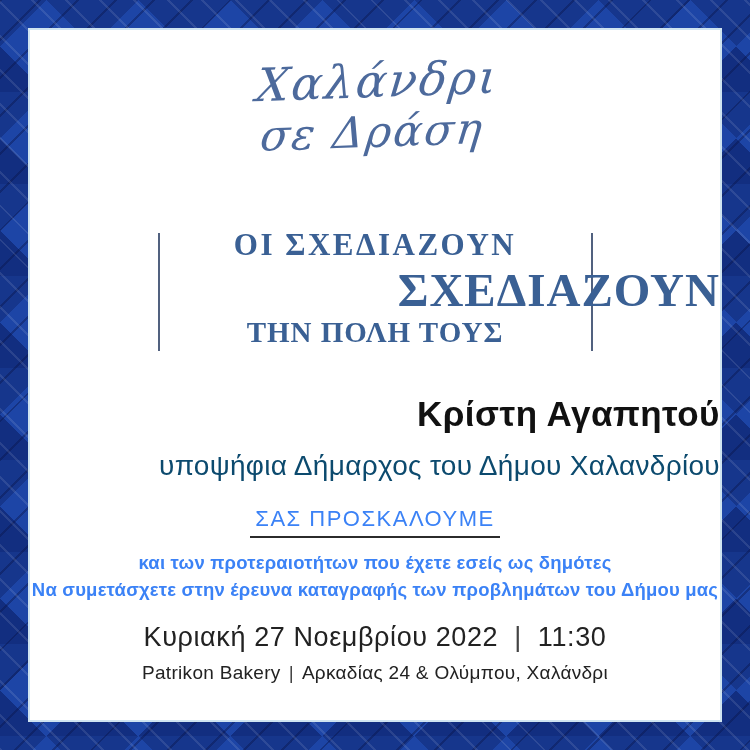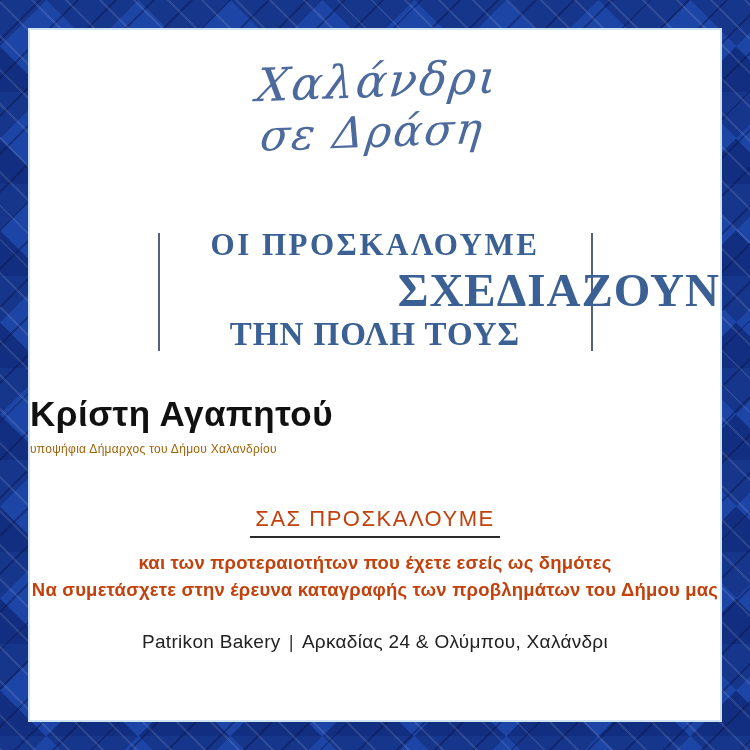--- a/index.html
+++ b/index.html
@@ -51,27 +51,27 @@
   
   .heading {
     position:absolute; top:198px; left:0; right:0;
     text-align:center;
     font-family:"Liberation Serif", serif;
     color:#3a6094;
     font-weight:600;
   }
   .h-line1 { font-size:31px; letter-spacing:2.5px; line-height:1.12; }
   .h-line2 { font-size:47px; letter-spacing:1px; line-height:1.08; margin-top:2px;text-align:right; }
-  .h-line3 { font-size:33px; letter-spacing:1px; line-height:1.08; margin-top:2px; }
+  .h-line3 { font-size:29px; letter-spacing:1px; line-height:1.08; margin-top:2px; }
   
-  .candidate { position:absolute; top:364px; left:0; right:0; text-align:left; color:#111; }
+  .candidate { position:absolute; top:364px; left:0; right:0; text-align:right; color:#111; }
   .candidate-name { font-size:35px; font-weight:700; letter-spacing:0.5px; }
-  .candidate-role { margin-top:8px; font-size:12px; font-weight:400; letter-spacing:0.3px; color:#a16207; }
+  .candidate-role { margin-top:16px; font-size:28px; font-weight:400; letter-spacing:0.3px; color:#0c4a6e; }
   
-  .invite { position:absolute; top:476px; left:0; right:0; text-align:center; color:#c2410c; }
+  .invite { position:absolute; top:476px; left:0; right:0; text-align:center; color:#3b82f6; }
   .invite-title {
     display:inline-block;
     font-size:22px; letter-spacing:1.5px; font-weight:500;
     padding:0 5px 4px 5px;
     border-bottom:2px solid #2b2b2b;
   }
   .invite-body { margin-top:12px; font-size:18.5px; font-weight:700; line-height:1.45; letter-spacing:0.2px; }
   
   .event { position:absolute; top:592px; left:0; right:0; text-align:center; color:#222; }
   .event-date { font-size:27px; font-weight:400; letter-spacing:0.6px; }
@@ -87,40 +87,43 @@
 
     <div class="logo">
       <div class="logo-line1">Χαλάνδρι</div>
       <div class="logo-line2">σε Δράση</div>
     </div>
 
     <div class="heading-bar left"></div>
     <div class="heading-bar right"></div>
 
     <div class="heading">
-      <div class="h-line1">ΟΙ ΠΡΟΣΚΑΛΟΥΜΕ</div>
+      <div class="h-line1">ΟΙ ΣΧΕΔΙΑΖΟΥΝ</div>
       <div class="h-line2">ΣΧΕΔΙΑΖΟΥΝ</div>
       <div class="h-line3">ΤΗΝ ΠΟΛΗ ΤΟΥΣ</div>
     </div>
 
     <div class="candidate">
       <div class="candidate-name">Κρίστη Αγαπητού</div>
       <div class="candidate-role">υποψήφια Δήμαρχος του Δήμου Χαλανδρίου</div>
     </div>
 
     <div class="invite">
       <div>
         <span class="invite-title">ΣΑΣ ΠΡΟΣΚΑΛΟΥΜΕ</span>
       </div>
       <div class="invite-body">
         <div>και των προτεραιοτήτων που έχετε εσείς ως δημότες</div>
         <div>Να συμετάσχετε στην έρευνα καταγραφής των προβλημάτων του Δήμου μας</div>
       </div>
     </div>
 
     <div class="event">
+      <div class="event-date">
+        <span>Κυριακή 27 Νοεμβρίου 2022</span><span class="pipe">|</span><span>11:30</span>
+      </div>
       <div class="event-location">
         <span>Patrikon Bakery</span><span class="pipe">|</span><span>Αρκαδίας 24 &amp; Ολύμπου, Χαλάνδρι</span>
       </div>
     </div>
 
   </div>
 </div>
 
 </body></html>

